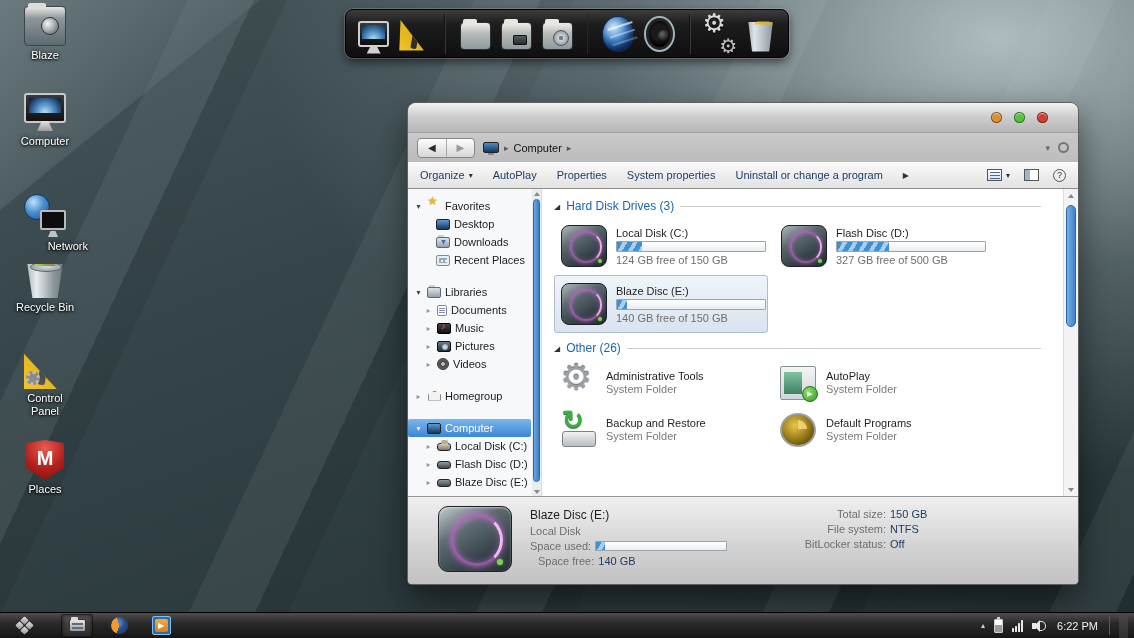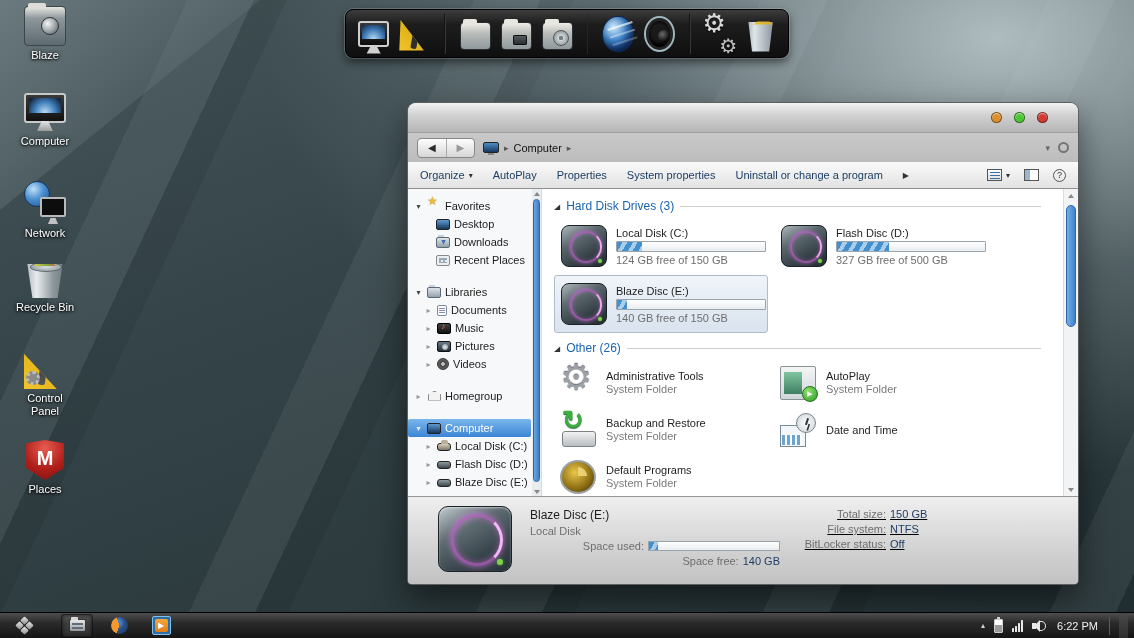--- a/index.html
+++ b/index.html
@@ -206,27 +206,27 @@
   .details { height:88px; background:linear-gradient(#efefef,#d2d2d2 60%,#c2c2c2); border-top:1px solid #969696;
      border-radius:0 0 4px 4px; display:flex; padding:9px 16px 8px 30px; gap:18px; font-size:11px; }
   .bigdrv { width:74px; height:66px; border-radius:10px; position:relative; flex:0 0 74px;
      background:linear-gradient(150deg,#c2ccd0, #5f6c72 35%, #37434a 70%, #28333a); border:1px solid #1a2226;
      box-shadow:inset 0 1px 2px rgba(255,255,255,.5); }
   .bigdrv::before { content:""; position:absolute; left:12px; top:7px; width:46px; height:46px; border-radius:50%;
      border:3px solid rgba(190,98,200,.7); border-right-color:rgba(255,190,255,.95); box-shadow:0 0 7px rgba(205,115,215,.9), inset 0 0 6px rgba(205,115,215,.55); }
   .bigdrv::after { content:""; position:absolute; right:8px; bottom:6px; width:6px; height:6px; border-radius:50%; background:#7ed14e; box-shadow:0 0 3px #5a3; }
   .dcol1 { width:250px; display:flex; flex-direction:column; gap:3px; padding-top:2px; }
   .dcol2 { display:flex; flex-direction:column; gap:3px; padding-top:2px; }
-  .drow { display:flex; align-items:center; gap:4px;justify-content:flex-end; }
+  .drow { display:flex; align-items:center; gap:4px; }
   .dlab { color:#6e6e6e; }
   .dval { color:#1e3c64; }
   .dtitle { color:#1e1e1e; font-size:12px; }
   .dsub { color:#6e6e6e; }
   .dbar-sm { width:132px; height:10px; border:1px solid #9aa4ad; background:linear-gradient(#fff,#e9edf0); overflow:hidden; }
-  .dcol2 .drow { justify-content:flex-start;text-decoration:underline; }
+  .dcol2 .drow { justify-content:flex-start; }
   .dcol2 .dlab { width:88px; text-align:right; }
 
   
   .taskbar { position:absolute; left:0; right:0; bottom:0; height:26px;
      background:linear-gradient(#4e4e4e,#2a2a2a 40%,#161616); border-top:1px solid #000;
      display:flex; align-items:center; }
   .startbtn { width:48px; height:100%; display:flex; align-items:center; justify-content:center; cursor:pointer; }
   .winflag { width:13px; height:13px; transform:rotate(45deg); display:grid; grid-template-columns:6px 6px; grid-template-rows:6px 6px; gap:1px; }
   .winflag b { background:linear-gradient(135deg,#e6e6e6,#8f8f8f); border-radius:1px; }
   .taskico { width:30px; height:22px; margin:0 2px; display:flex; align-items:center; justify-content:center; border-radius:2px; cursor:pointer; }
@@ -261,21 +261,21 @@
 <div class="wall-diag"></div>
 
 <div class="dicon" style="top:6px;">
   <div class="dart art-folder"></div>
   <div class="dlabel">Blaze</div>
 </div>
 <div class="dicon" style="top:93px;">
   <div class="dart art-imac"></div>
   <div class="dlabel" style="margin-top:12px;">Computer</div>
 </div>
-<div class="dicon" style="top:181px;">
+<div class="dicon" style="top:194px;text-align:right;">
   <div class="dart">
     <div class="art-net-globe"></div>
       <div class="art-net-mon"></div>
       <div class="art-net-stand"></div>
   </div>
   <div class="dlabel" style="margin-top:6px;">Network</div>
 </div>
 <div class="dicon" style="top:258px;">
   <div class="dart art-bin"></div>
   <div class="dlabel">Recycle Bin</div>
@@ -493,28 +493,20 @@
           </div>
         </div>
         <div class="otile">
           <div class="oic oi-backup"></div>
           <div class="otext">
             <span class="oname">Backup and Restore</span>
             <span class="otype">System Folder</span>
           </div>
         </div>
         <div class="otile">
-          <div class="oic oi-datetime">
-              <span class="oi-clockface"></span>
-            </div>
-          <div class="otext">
-            <span class="oname">Date and Time</span>
-          </div>
-        </div>
-        <div class="otile">
           <div class="oic oi-defprog"></div>
           <div class="otext">
             <span class="oname">Default Programs</span>
             <span class="otype">System Folder</span>
           </div>
         </div>
 
       </div>
     </div>
 

